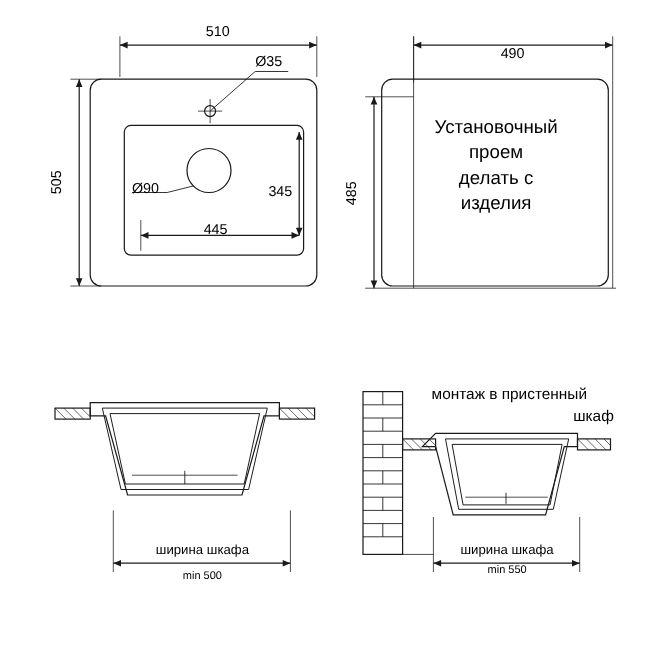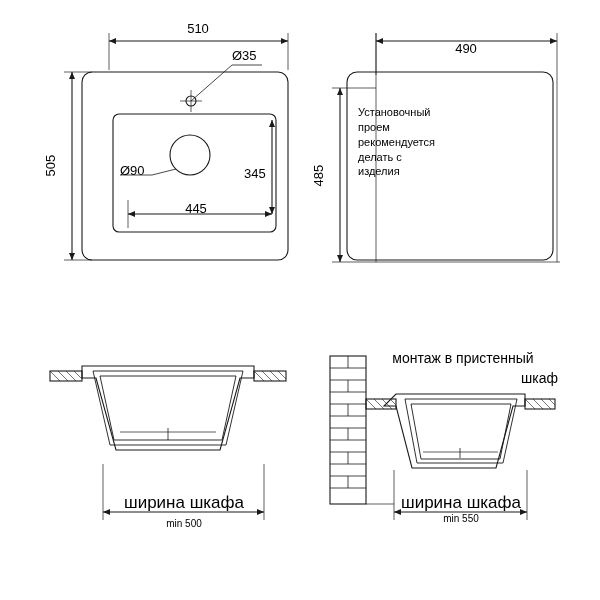--- a/index.html
+++ b/index.html
@@ -33,34 +33,34 @@
     white-space: pre;
     line-height: 1.18;
   }
   .lbl.dim {
     font-size: 13px;
   }
   .lbl.dimsmall {
     font-size: 10px;
   }
   .lbl.big {
-    font-size: 17px;
+    font-size: 12px;
   }
   .center {
     text-align: center;
     transform: translateX(-50%);
   }
   .rot {
     transform: rotate(-90deg);
     transform-origin: 50% 50%;
   }
   .note-block {
     position: absolute;
-    text-align: left;
-    font-size: 11px;
+    text-align: center;
+    font-size: 17px;
     line-height: 1.35;
   }
 </style>
 </head>
 <body>
 
 <div id="sheet">
 
   <svg class="canvas" viewBox="0 0 600 600">
     <g fill="none" stroke="#1a1a1a" stroke-width="1.1" shape-rendering="geometricPrecision">
@@ -205,21 +205,20 @@
 
   <div class="lbl dim" style="left:244px; top:166px;">345</div>
 
   <div class="lbl dim center" style="left:466px; top:21px;margin-top:20px;">490</div>
 
   <div class="lbl dim rot" style="left:308px; top:168px;">485</div>
 
   <div class="note-block" style="left:358px; top:105px; width:186px;">
     <div>Установочный</div>
     <div>проем</div>
-    <div>рекомендуется</div>
     <div>делать с</div>
     <div>изделия</div>
   </div>
 
   <div class="lbl big center" style="left:184px; top:493px;">ширина шкафа</div>
   <div class="lbl dimsmall center" style="left:184px; top:518px;">min 500</div>
 
   <div class="note-block" style="left:368px; top:349px; width:190px; text-align:center; font-size:14px; line-height:1.4;">
     <div>монтаж в пристенный</div>
     <div style="text-align:right; padding-left:8px;">шкаф</div>

